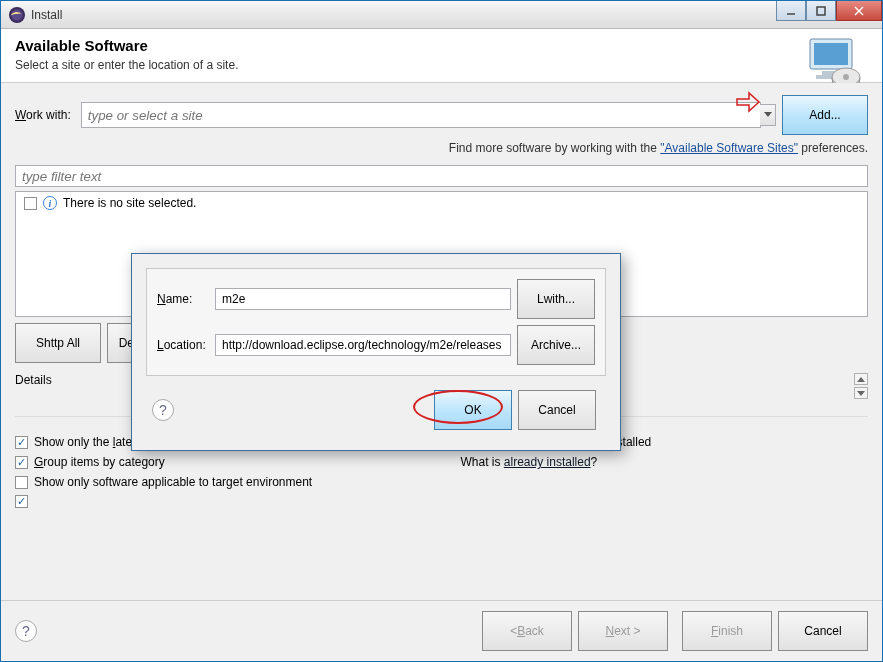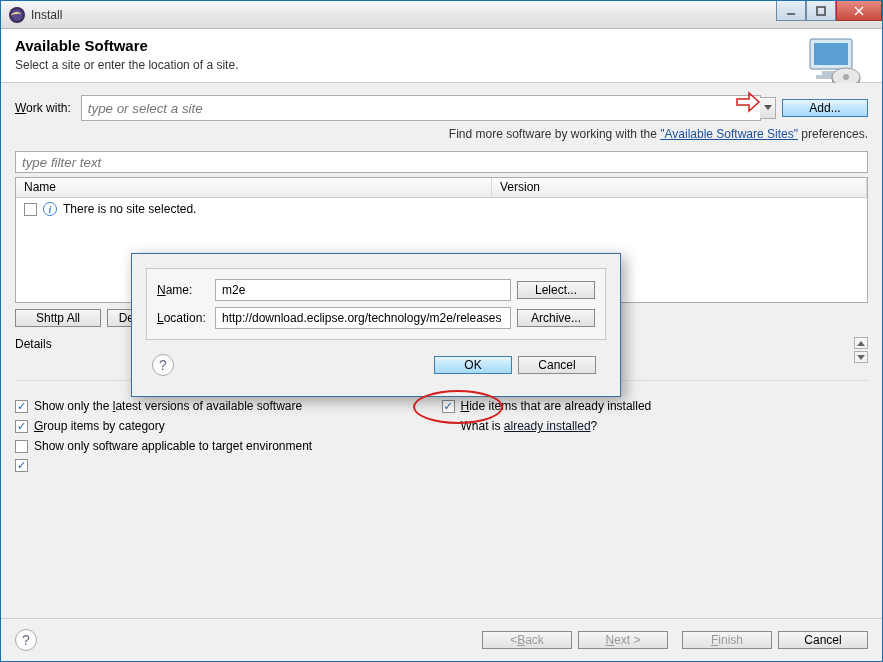--- a/index.html
+++ b/index.html
@@ -105,21 +105,21 @@
     width:16px; height:22px;
     border:1px solid #abadb3;
     border-left:none;
     background:linear-gradient(to bottom,#f6f6f6,#e2e2e2);
     display:flex; align-items:center; justify-content:center;
     cursor:pointer;
     margin-left:-1px;
     margin-right:6px;
   }
   .btn {
-    height:18px;
+    height:40px;
     min-width:86px;
     border:1px solid #8a8a8a;
     background:linear-gradient(to bottom,#f6f6f6,#e2e2e2);
     font-size:12px;
     display:inline-flex;
     align-items:center;
     justify-content:center;
     padding:4px 10px;
     cursor:pointer;
   }
@@ -414,24 +414,20 @@
       <button class="btn primary">Add...</button>
     </div>
 
     <div class="hint-line">
       <span>Find more software by working with the </span><a href="#">"Available Software Sites"</a><span> preferences.</span>
     </div>
 
     <input class="filter-input" placeholder="type filter text" style="">
 
     <div class="tree">
-      <div class="tree-header">
-        <div class="col col-name">Name</div>
-        <div class="col col-version">Version</div>
-      </div>
       <div class="tree-body">
         <div class="tree-row">
           <span class="checkbox"></span>
           <span class="info-icon">i</span>
           <span>There is no site selected.</span>
         </div>
       </div>
     </div>
 
     <div class="below-tree">
@@ -515,21 +511,21 @@
 </div>
 
 <div class="modal">
   <div class="modal-body">
     <div class="inner">
       <div class="mrow">
         <label><span class="u">N</span><span>ame:</span></label>
         <input type="text" value="m2e" style="">
         <button class="btn">
             <span class="u">L</span>
-            <span>elect...</span>
+            <span>with...</span>
           </button>
       </div>
       <div class="mrow" style="margin-bottom:0">
         <label><span class="u">L</span><span>ocation:</span></label>
         <input type="text" value="http://download.eclipse.org/technology/m2e/releases" style="">
         <button class="btn">
             <span class="u">A</span>
             <span>rchive...</span>
           </button>
       </div>

